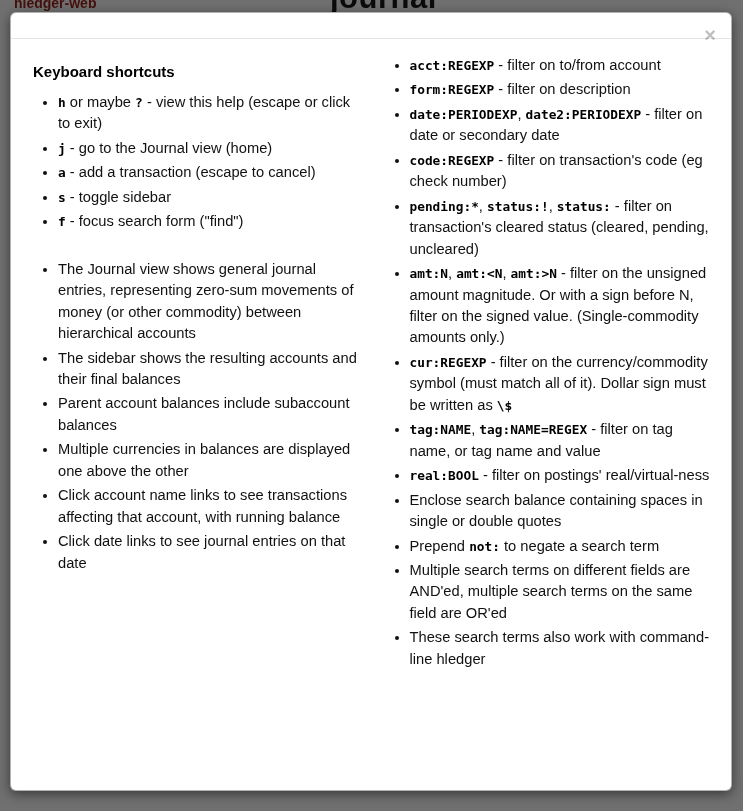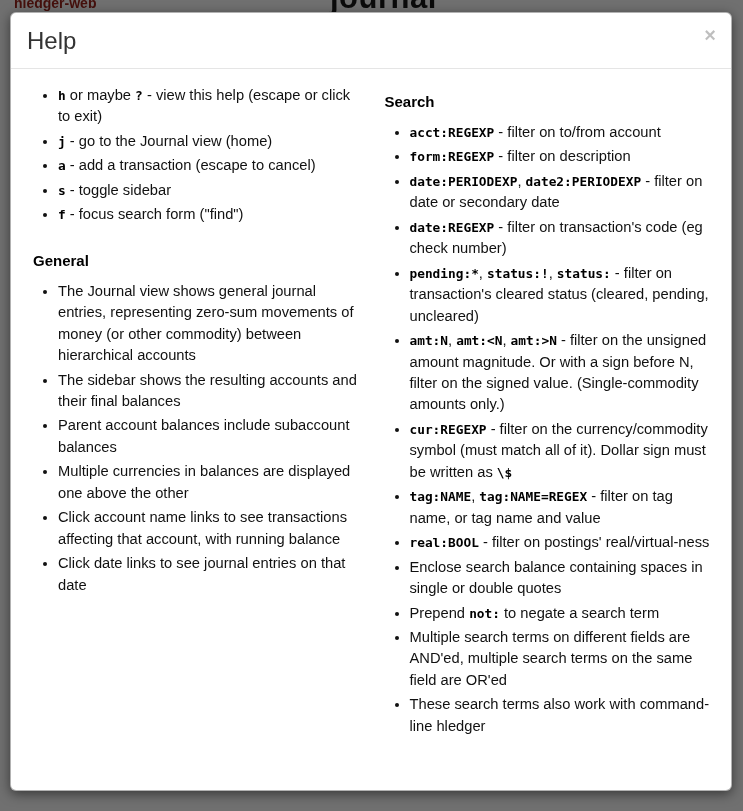--- a/index.html
+++ b/index.html
@@ -101,48 +101,46 @@
 <div class="bg-page">
   <span class="brand">hledger-web</span>
   <span class="page-heading">journal</span>
 </div>
 
 <div class="overlay"></div>
 
 <div class="modal">
   <div class="modal-header">
     <button class="close-btn">×</button>
-    <h2 class="modal-title">Help</h2>
   </div>
   <div class="modal-body">
     <div class="col">
+      <h3 class="section-heading">Keyboard shortcuts</h3>
       <ul class="help-list">
           <li><code>h</code> or maybe <code>?</code> - view this help (escape or click to exit)</li>
           <li><code>j</code> - go to the Journal view (home)</li>
           <li><code>a</code> - add a transaction (escape to cancel)</li>
           <li><code>s</code> - toggle sidebar</li>
           <li><code>f</code> - focus search form ("find")</li>
         </ul>
-      <h3 class="section-heading">General</h3>
       <ul class="help-list">
           <li>The Journal view shows general journal entries, representing zero-sum movements of money (or other commodity) between hierarchical accounts</li>
           <li>The sidebar shows the resulting accounts and their final balances</li>
           <li>Parent account balances include subaccount balances</li>
           <li>Multiple currencies in balances are displayed one above the other</li>
           <li>Click account name links to see transactions affecting that account, with running balance</li>
           <li>Click date links to see journal entries on that date</li>
         </ul>
     </div>
     <div class="col">
-      <h3 class="section-heading">Search</h3>
       <ul class="help-list">
           <li><code>acct:REGEXP</code> - filter on to/from account</li>
           <li><code>form:REGEXP</code> - filter on description</li>
           <li><code>date:PERIODEXP</code>, <code>date2:PERIODEXP</code> - filter on date or secondary date</li>
-          <li><code>date:REGEXP</code> - filter on transaction's code (eg check number)</li>
+          <li><code>code:REGEXP</code> - filter on transaction's code (eg check number)</li>
           <li><code>pending:*</code>, <code>status:!</code>, <code>status:</code> - filter on transaction's cleared status (cleared, pending, uncleared)</li>
           <li><code>amt:N</code>, <code>amt:&lt;N</code>, <code>amt:&gt;N</code> - filter on the unsigned amount magnitude. Or with a sign before N, filter on the signed value. (Single-commodity amounts only.)</li>
           <li><code>cur:REGEXP</code> - filter on the currency/commodity symbol (must match all of it). Dollar sign must be written as <code>\$</code></li>
           <li><code>tag:NAME</code>, <code>tag:NAME=REGEX</code> - filter on tag name, or tag name and value</li>
           <li><code>real:BOOL</code> - filter on postings' real/virtual-ness</li>
           <li>Enclose search balance containing spaces in single or double quotes</li>
           <li>Prepend <code>not:</code> to negate a search term</li>
           <li>Multiple search terms on different fields are AND'ed, multiple search terms on the same field are OR'ed</li>
           <li>These search terms also work with command-line hledger</li>
         </ul>

